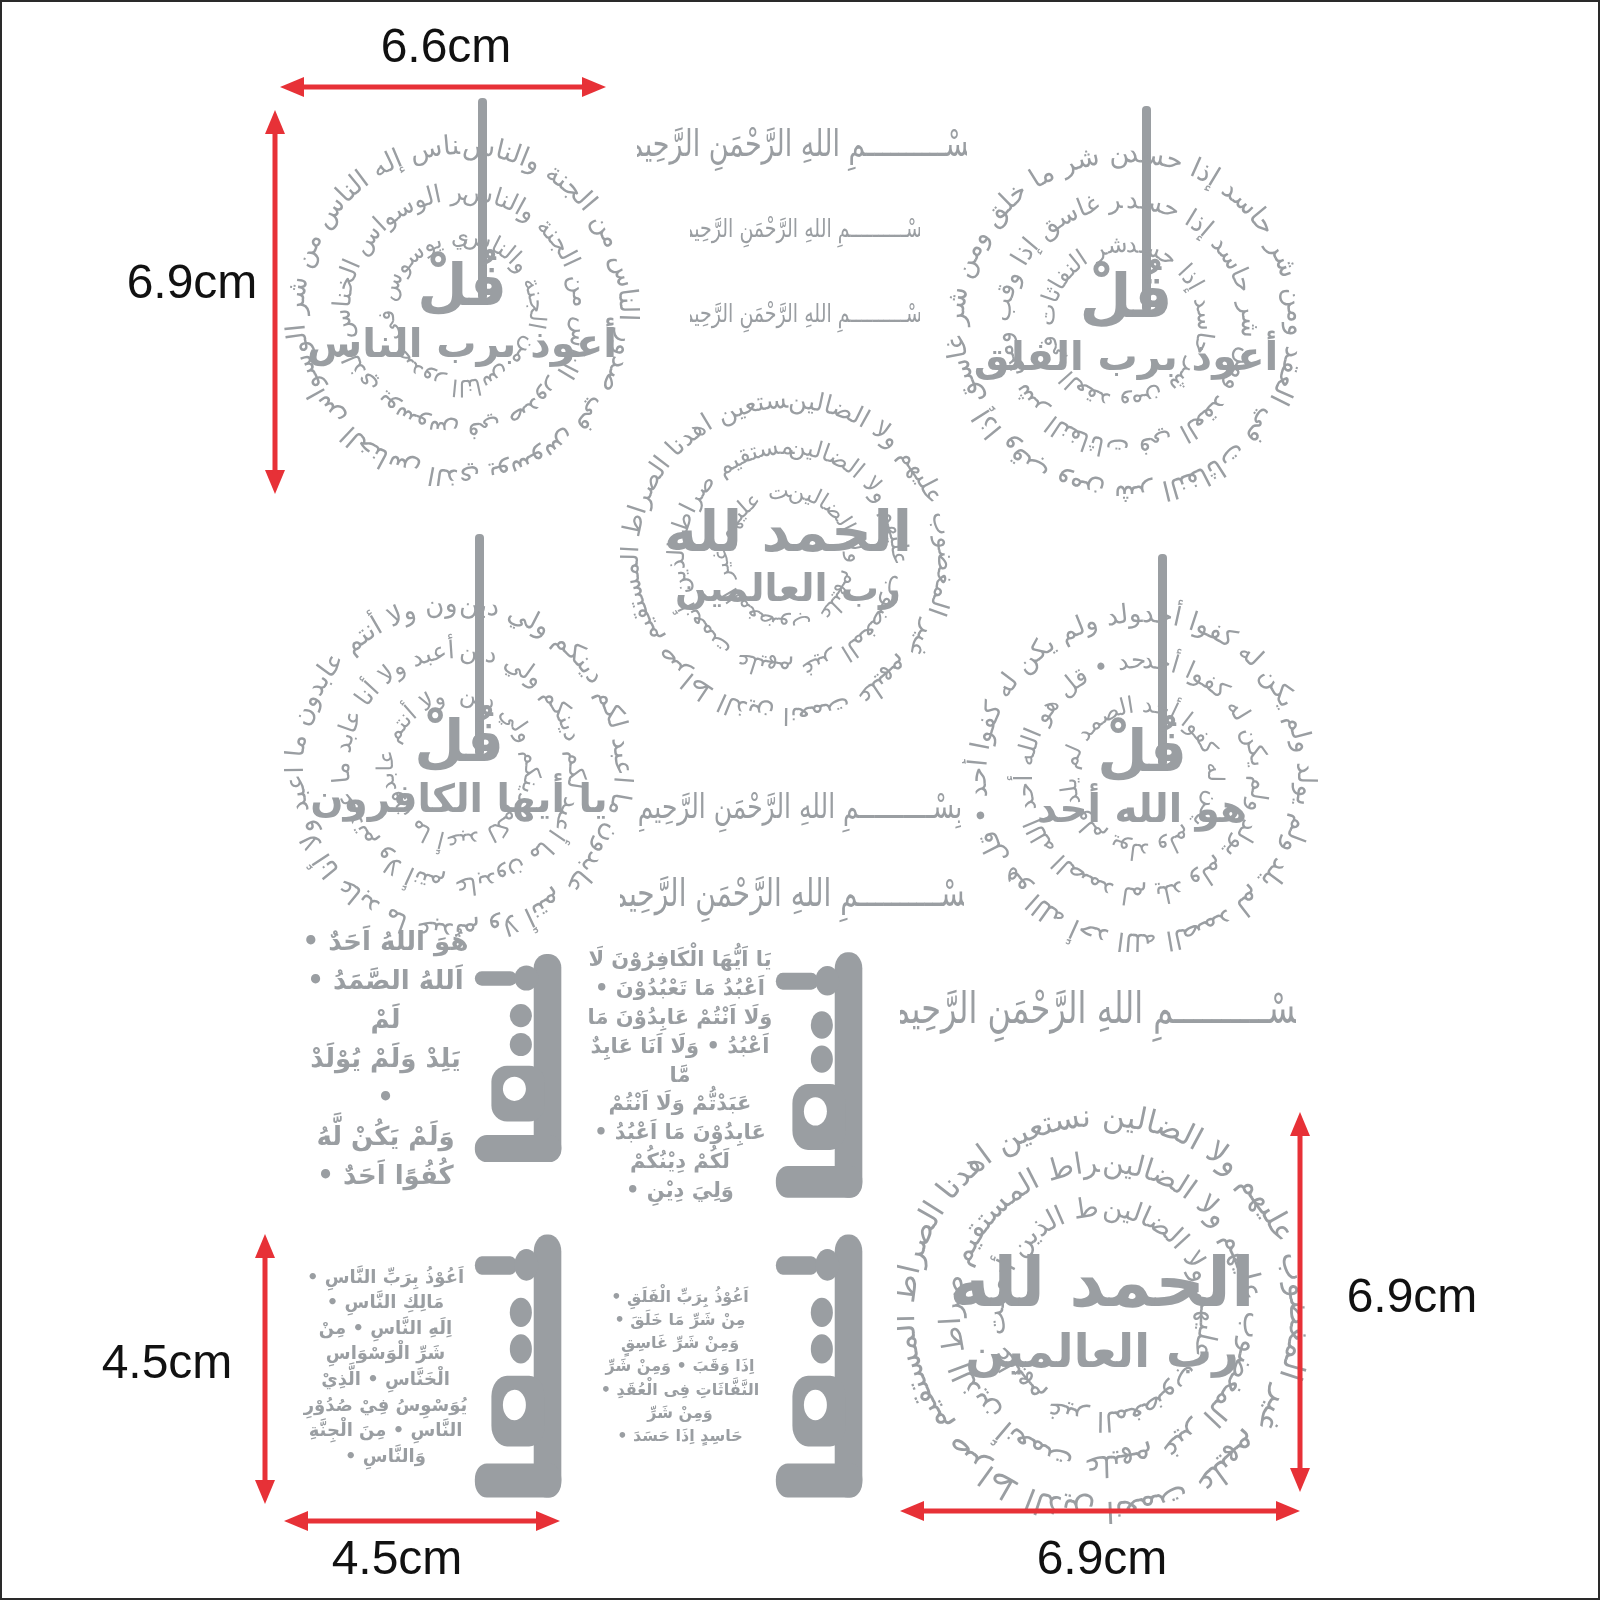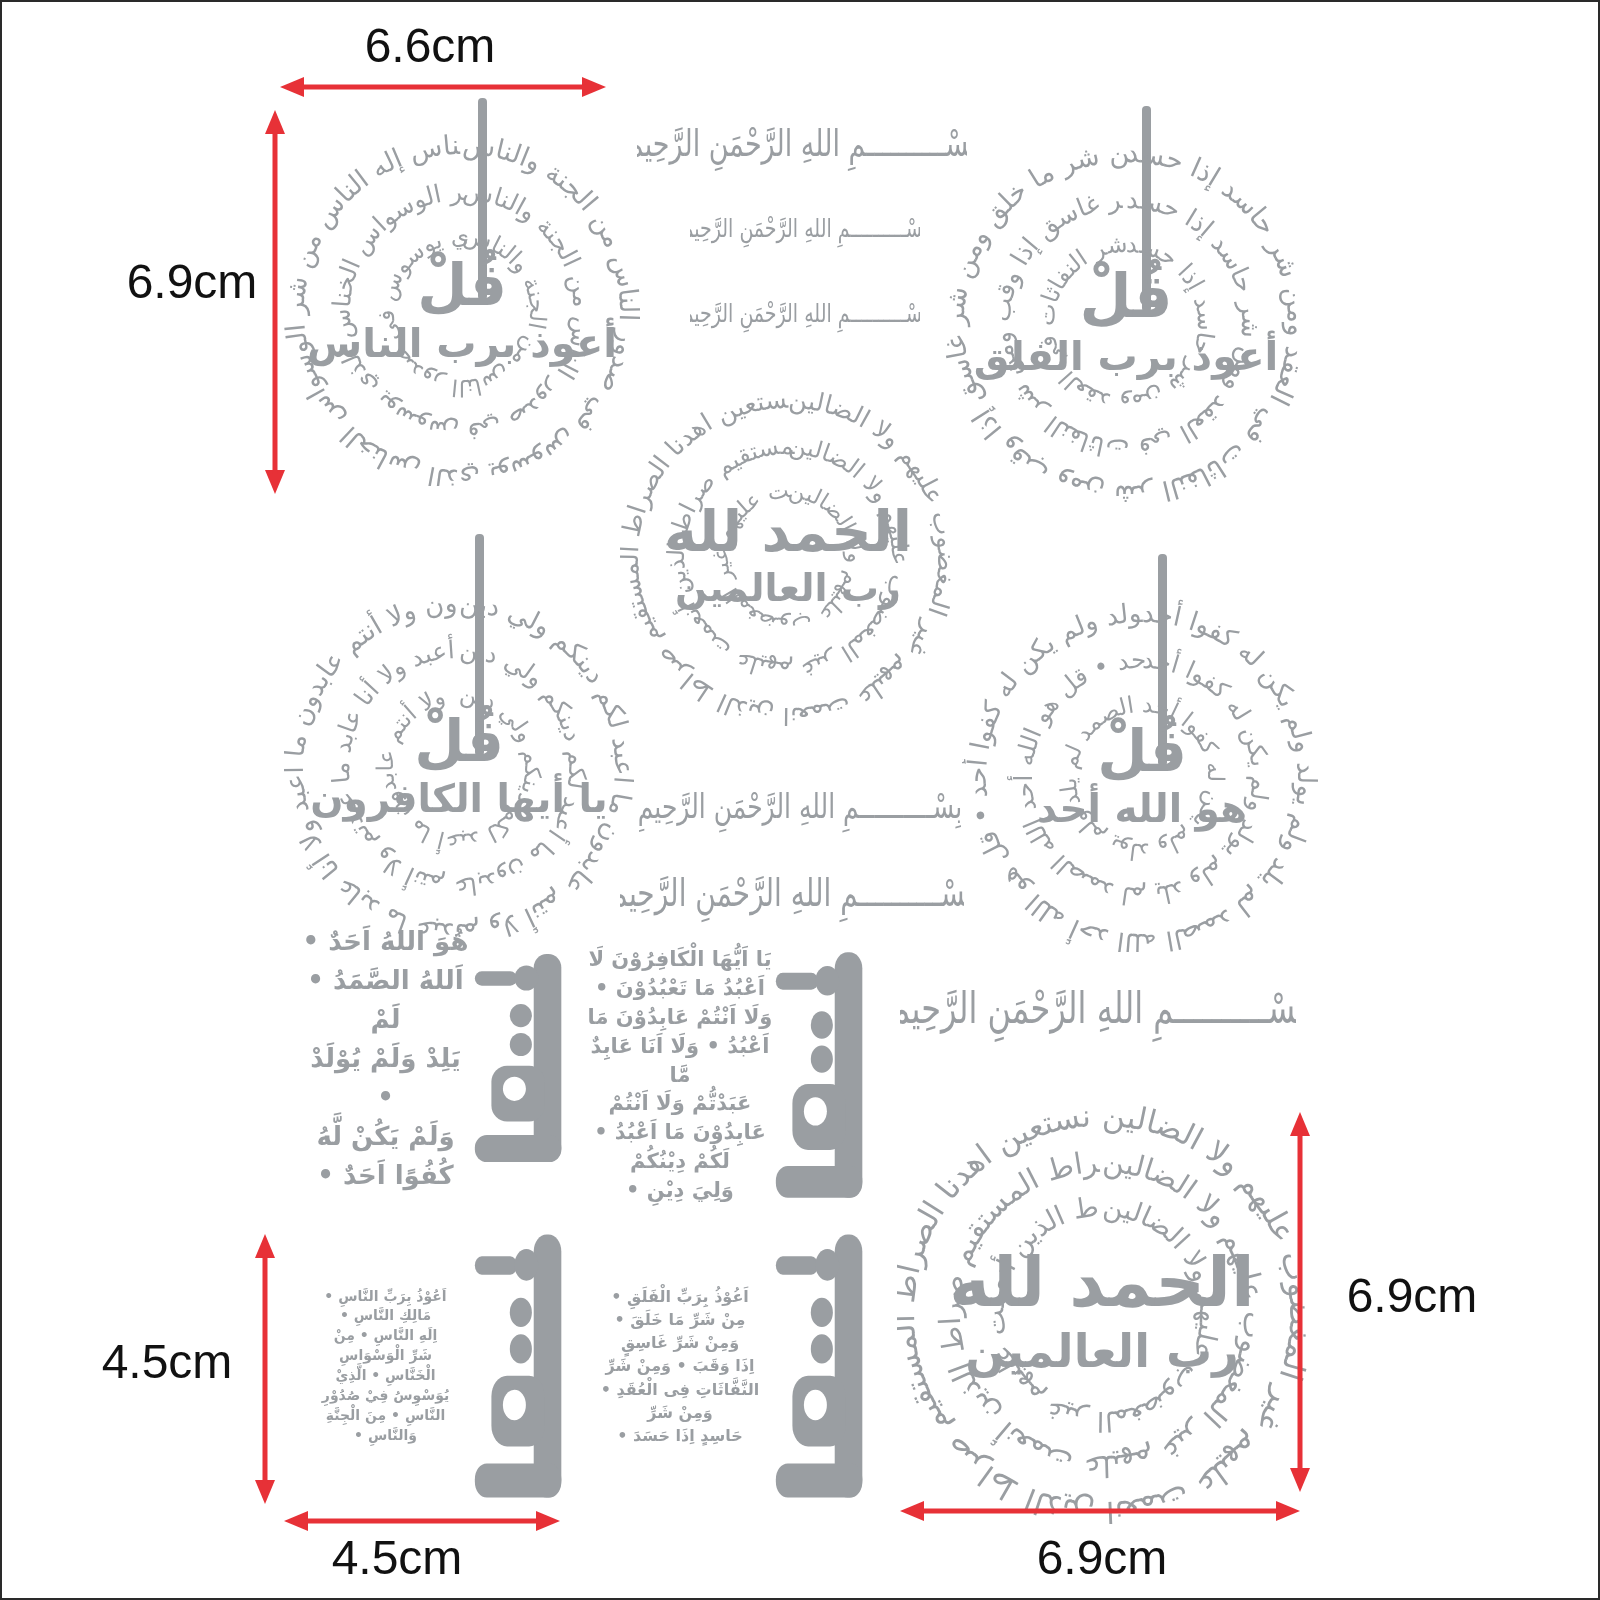--- a/index.html
+++ b/index.html
@@ -196,21 +196,21 @@
         <circle cx="58" cy="27" r="13"></circle>
         <circle cx="52" cy="66" r="12"></circle>
         <circle cx="52" cy="96" r="12"></circle>
         <rect x="20" y="118" width="58" height="58" rx="17"></rect>
       </g>
       <circle cx="45" cy="142" r="12.5" fill="#ffffff"></circle>
     </svg>
   </div>
 
   <div class="qul-panel" style="left:288px;top:1230px;width:275px;height:268px;">
-    <div class="qul-text" style="font-size:14px;line-height:1.42;">اَعُوْذُ بِرَبِّ النَّاسِ •
+    <div class="qul-text" style="font-size:18px;line-height:1.42;">اَعُوْذُ بِرَبِّ النَّاسِ •
 مَالِكِ النَّاسِ •
 اِلَهِ النَّاسِ • مِنْ
 شَرِّ الْوَسْوَاسِ
 الْخَنَّاسِ • الَّذِيْ
 يُوَسْوِسُ فِيْ صُدُوْرِ
 النَّاسِ • مِنَ الْجِنَّةِ
 وَالنَّاسِ •</div>
     <svg class="qul-glyph" width="92" height="268" viewBox="0 0 100 220" preserveAspectRatio="none">
       <g fill="#9a9ea2">
         <rect x="66" y="2" width="30" height="216" rx="14"></rect>
@@ -240,21 +240,21 @@
         <rect x="2" y="20" width="46" height="15" rx="7.5"></rect>
         <circle cx="58" cy="27" r="13"></circle>
         <circle cx="52" cy="66" r="12"></circle>
         <circle cx="52" cy="96" r="12"></circle>
         <rect x="20" y="118" width="58" height="58" rx="17"></rect>
       </g>
       <circle cx="45" cy="142" r="12.5" fill="#ffffff"></circle>
     </svg>
   </div>
 
-  <div class="dim-label" style="left:288px;top:16px;width:280px;">6.6cm</div>
+  <div class="dim-label" style="left:304px;top:16px;width:280px;">6.6cm</div>
   <div class="dim-arrow" style="left:278px;top:72px;"><svg viewBox="0 0 326 26" width="326" height="26">
         <polygon points="0,13 24,3 24,23" fill="#e73137"></polygon>
         <polygon points="326,13 302,3 302,23" fill="#e73137"></polygon>
         <line x1="20" y1="13" x2="306" y2="13" stroke="#e73137" stroke-width="5"></line>
       </svg></div>
 
   <div class="dim-label" style="left:110px;top:252px;width:160px;">6.9cm</div>
   <div class="dim-arrow" style="left:260px;top:108px;"><svg viewBox="0 0 26 384" width="26" height="384">
         <polygon points="13,0 3,24 23,24" fill="#e73137"></polygon>
         <polygon points="13,384 3,360 23,360" fill="#e73137"></polygon>

